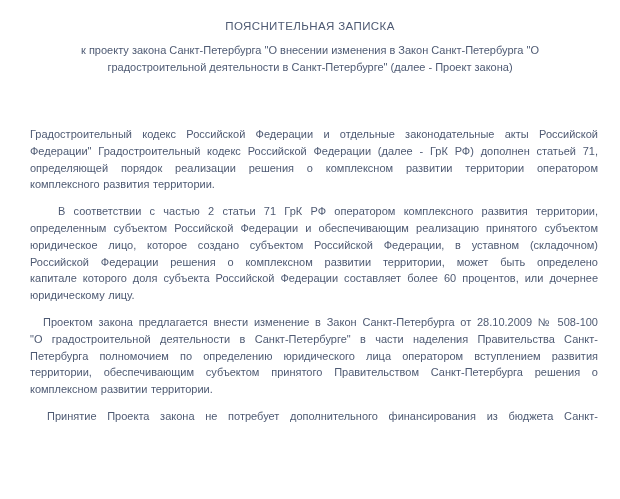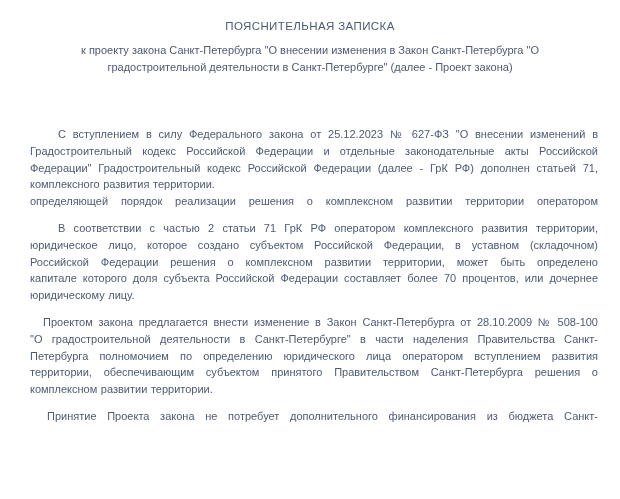--- a/index.html
+++ b/index.html
@@ -58,31 +58,31 @@
 <div class="page" style="color: rgb(78, 90, 115); background: rgb(255, 255, 255);">
   <div class="header">
     <div class="title">ПОЯСНИТЕЛЬНАЯ ЗАПИСКА</div>
     <div class="subtitle" id="subtitle">
         <div class="sline">к проекту закона Санкт-Петербурга "О внесении изменения в Закон Санкт-Петербурга "О</div>
         <div class="sline">градостроительной деятельности в Санкт-Петербурге" (далее - Проект закона)</div>
       </div>
   </div>
   <div class="docbody" id="docbody">
       <div class="para ind-lg">
-        <div class="line pfirst">С вступлением в силу Федерального закона от 25.12.2023 №  627-ФЗ "О внесении изменений в</div>
         <div class="line">Градостроительный кодекс Российской Федерации и отдельные законодательные акты Российской</div>
         <div class="line">Федерации" Градостроительный кодекс Российской Федерации (далее - ГрК РФ) дополнен статьей 71,</div>
+        <div class="line">определяющей порядок реализации решения о комплексном развитии территории оператором</div>
         <div class="line plast">комплексного развития территории.</div>
-        <div class="line">определяющей порядок реализации решения о комплексном развитии территории оператором</div>
       </div>
       <div class="para ind-lg">
         <div class="line pfirst">В соответствии с частью 2 статьи 71 ГрК РФ оператором комплексного развития территории,</div>
+        <div class="line">определенным субъектом Российской Федерации и обеспечивающим реализацию принятого субъектом</div>
         <div class="line">юридическое лицо, которое создано субъектом Российской Федерации, в уставном (складочном)</div>
         <div class="line">Российской Федерации решения о комплексном развитии территории, может быть определено</div>
-        <div class="line">капитале которого доля субъекта Российской Федерации составляет более 70 процентов, или дочернее</div>
+        <div class="line">капитале которого доля субъекта Российской Федерации составляет более 60 процентов, или дочернее</div>
         <div class="line plast">юридическому лицу.</div>
       </div>
       <div class="para ind-sm">
         <div class="line pfirst">Проектом закона предлагается внести изменение в Закон Санкт-Петербурга от 28.10.2009 № 508-100</div>
         <div class="line">"О градостроительной деятельности в Санкт-Петербурге" в части наделения Правительства Санкт-</div>
         <div class="line">Петербурга полномочием по определению юридического лица оператором вступлением развития</div>
         <div class="line">территории, обеспечивающим субъектом принятого Правительством Санкт-Петербурга решения о</div>
         <div class="line plast">комплексном развитии территории.</div>
       </div>
       <div class="para ind-md">

